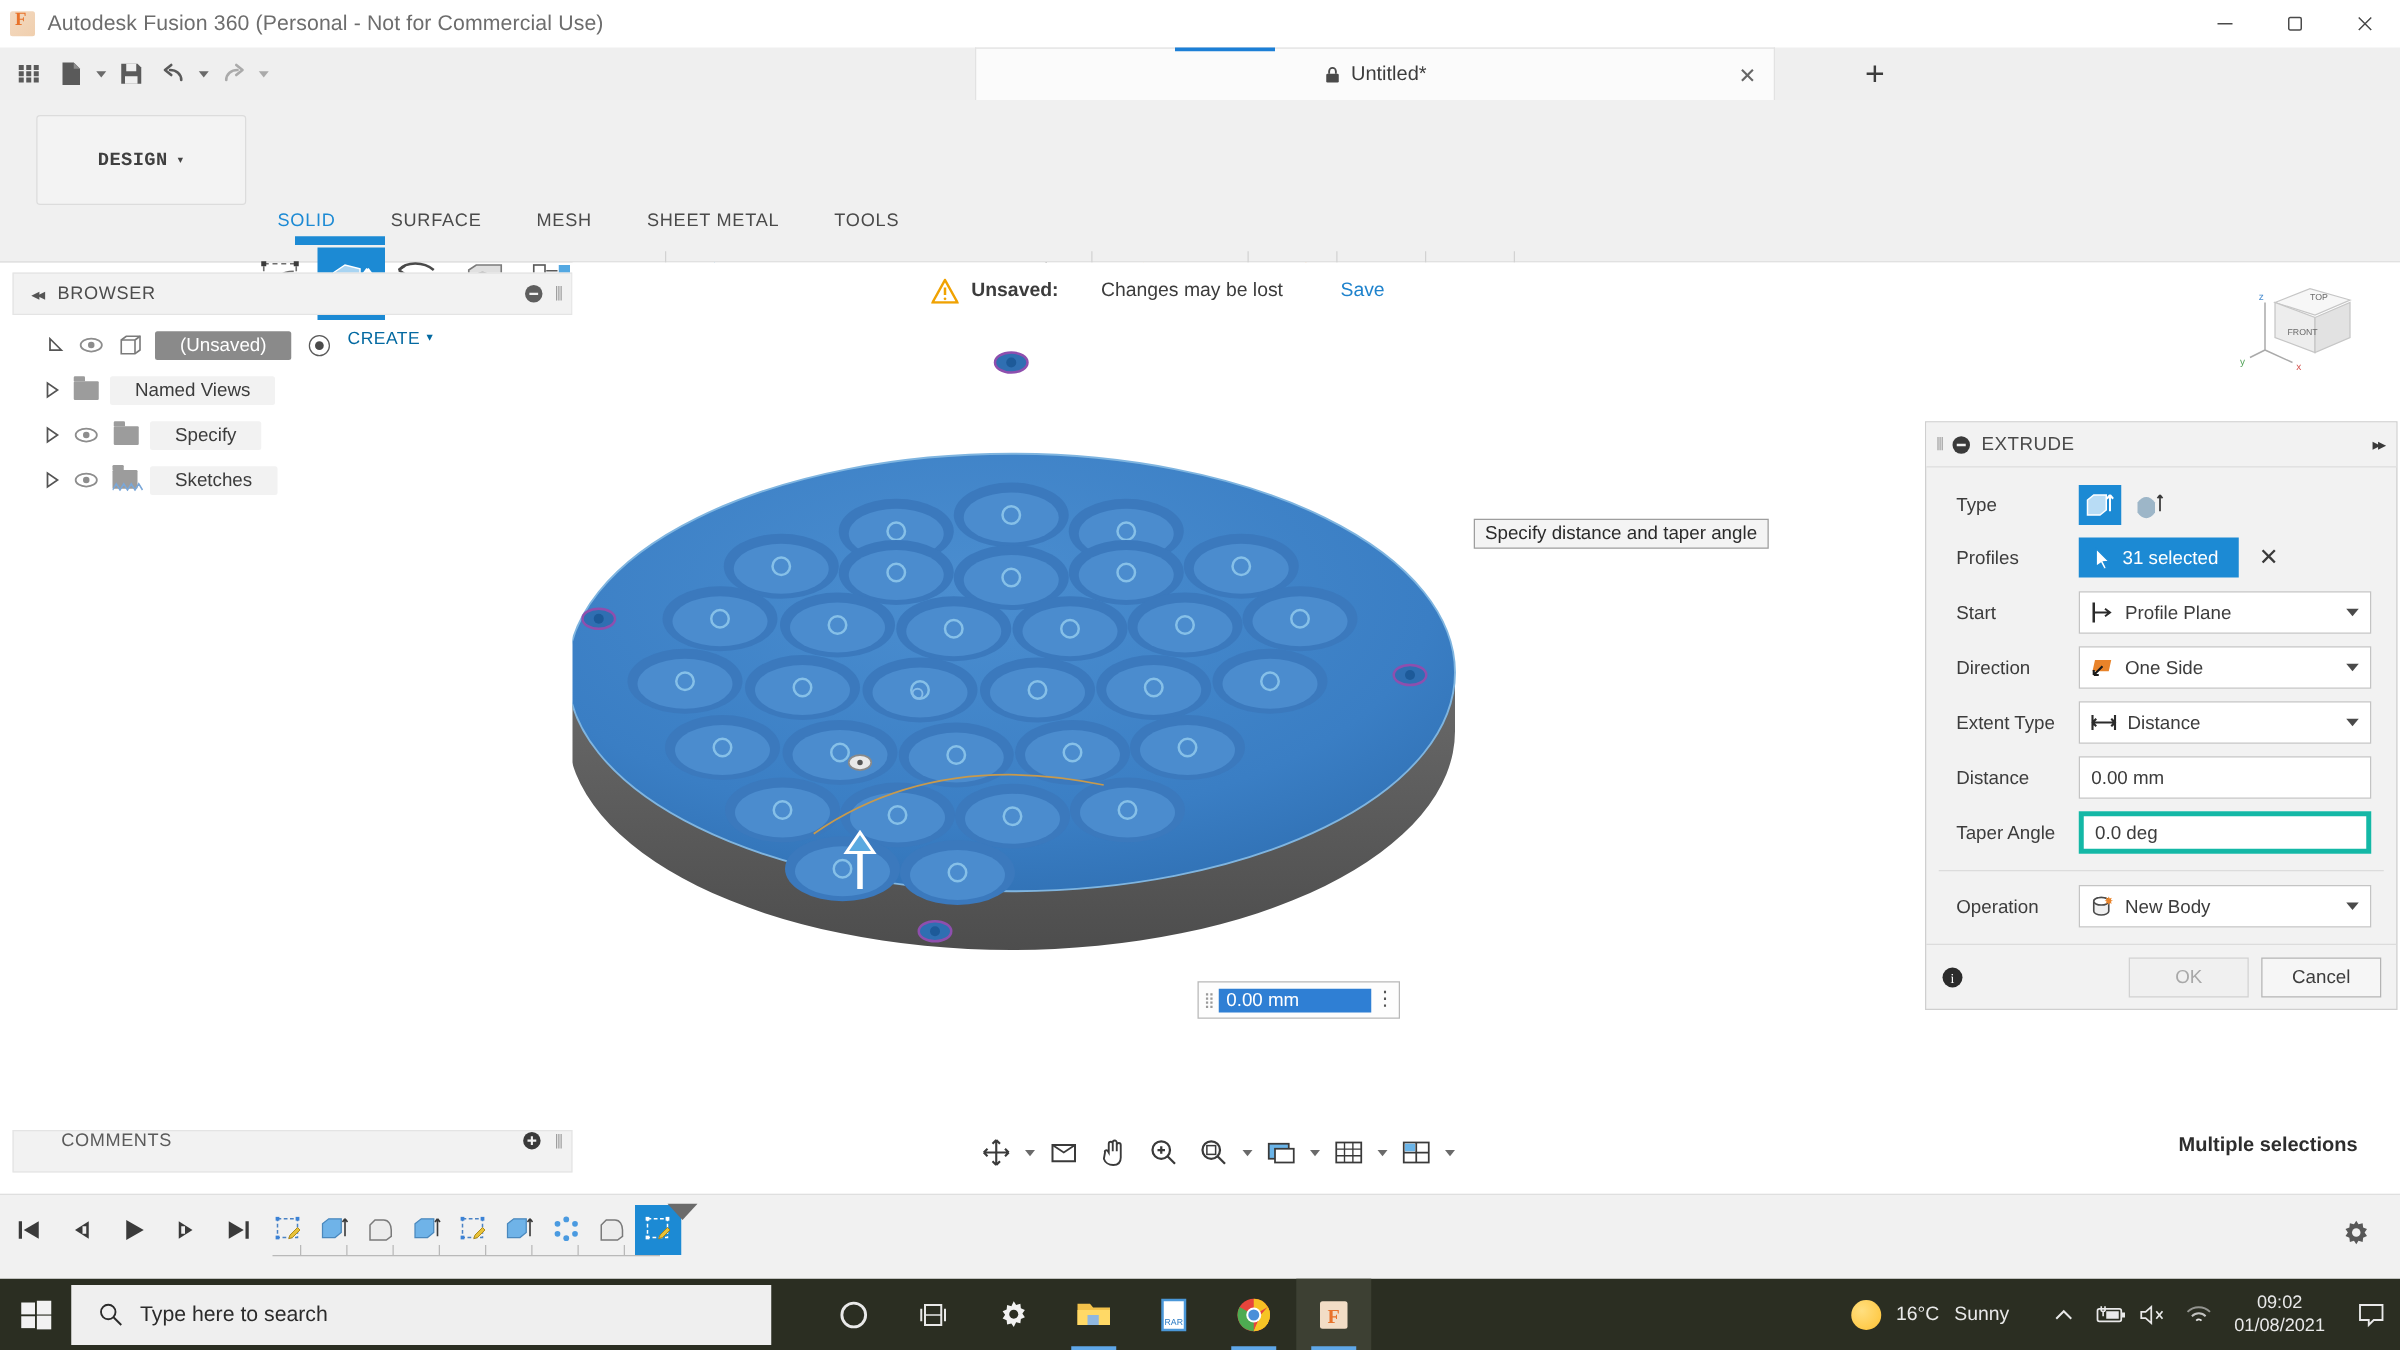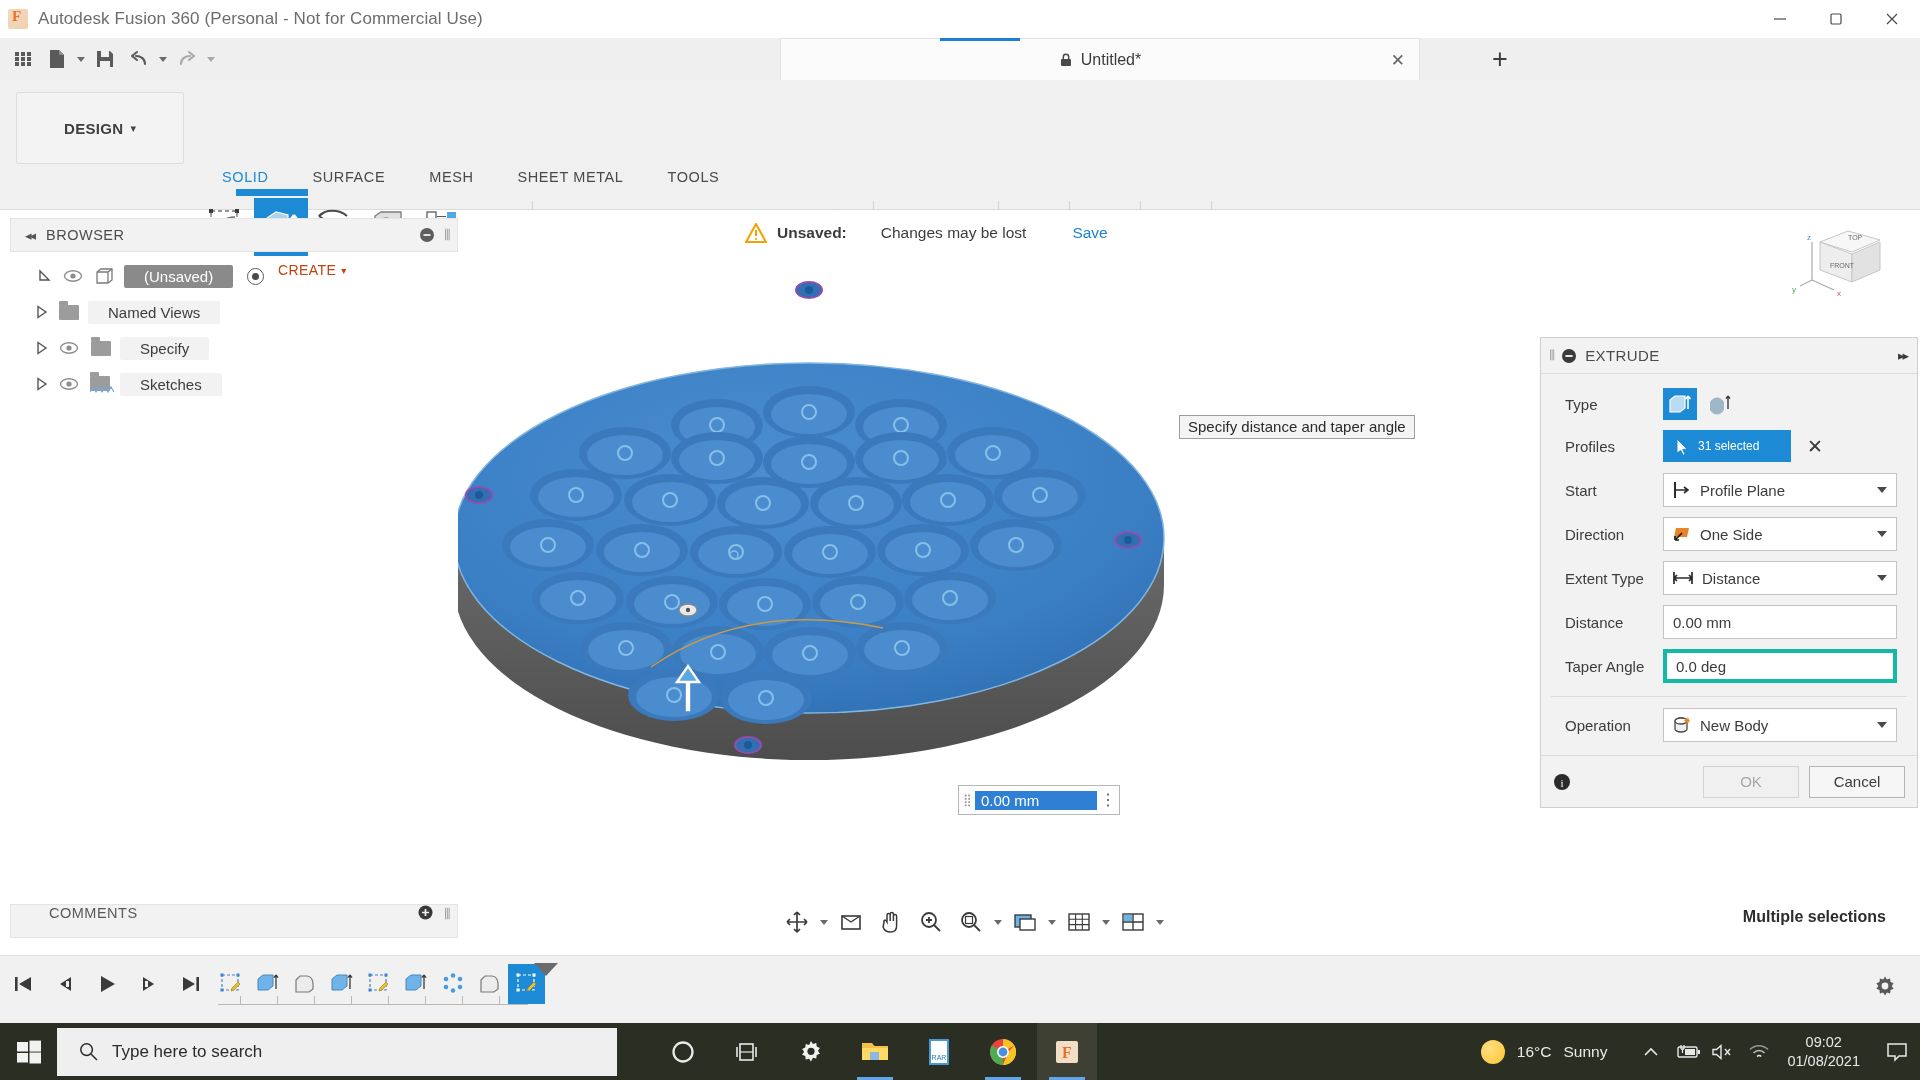--- a/index.html
+++ b/index.html
@@ -70,23 +70,23 @@
     width:34px;height:34px;border-radius:3px;background:#f1f1f1;color:#3a3a3a;
     display:flex;align-items:center;justify-content:center;font-size:14px;margin-right:6px;
   }
 
   
   .ribbon{
     position:absolute; left:0; top:80px; width:1920px; height:130px;
     background:#f0f0f0; border-bottom:1px solid #dcdcdc;
   }
   .design-box{
-    position:absolute; left:16px; top:12px; width:168px; height:72px;
+    position:absolute; left:29px; top:12px; width:168px; height:72px;
     border:1px solid #dcdcdc; background:#f3f3f3; border-radius:3px;
-    display:flex; align-items:center; justify-content:center; gap:7px;
+    display:flex; align-items:center; justify-content:center; gap:7px;font-family:Liberation Mono, monospace;
   }
   .design-box .lbl{ font-size:15px; font-weight:bold; color:#3f3f3f; letter-spacing:.3px; }
 
   .tabstrip{ position:absolute; left:200px; top:85px; height:24px; display:flex; gap:0; }
   .rtab{
     font-size:14.5px; letter-spacing:.6px; color:#4a4a4a; padding:0 22px;
     display:flex; align-items:center; white-space:nowrap;
   }
   .rtab.active{ color:#1c8ad4; }
 
@@ -94,21 +94,21 @@
   .rgroup{ display:flex; align-items:flex-start; height:64px; }
   .ricell{ width:54px;height:58px;display:flex;align-items:center;justify-content:center; position:relative; }
   .ricell.sel{ background:#1c8ad4; }
   .ricell.sel::before{
     content:""; position:absolute; left:-18px; top:-9px; width:72px; height:7px; background:#1c8ad4;
   }
   .rsep{ width:1px; height:52px; background:#d2d2d2; margin:3px 8px 0 8px; }
 
   .grouplabels{ position:absolute; left:200px; top:182px; height:22px; }
   .glabel{
-    position:absolute; font-size:14px; letter-spacing:.4px; color:#c2410c;
+    position:absolute; font-size:14px; letter-spacing:.4px; color:#0369a1;
     display:flex; align-items:center; gap:5px; white-space:nowrap;
   }
 
   
   .browser{
     position:absolute; left:10px; top:218px; width:448px;
     font-size:15px;
   }
   .browser-head{
     height:34px; background:#f2f2f2; border:1px solid #e4e4e4;
@@ -927,21 +927,21 @@
         <span style="width:34px;height:32px;display:flex;align-items:center;justify-content:center;margin-left:6px">
           <svg width="26" height="24" viewBox="0 0 26 24">
               <path d="M3 10c4-6 10-6 14 0v8c-4 6-10 6-14 0z" fill="#9db6c8"></path>
               <path d="M21 17V4M21 4l-2 2.6M21 4l2 2.6" stroke="#3a3a3a" stroke-width="1.4" fill="none"></path>
             </svg>
         </span>
       </div>
 
       <div style="display:flex;align-items:center;height:44px">
         <span style="width:112px;font-size:15px;color:#3c3c3c;padding-left:14px">Profiles</span>
-        <span style="background:#1c8ad4;color:#ffffff;height:32px;min-width:128px;display:flex;align-items:center;gap:8px;padding:0 12px;font-size:12px">
+        <span style="background:#1c8ad4;color:#ffffff;height:32px;min-width:128px;display:flex;align-items:center;gap:8px;padding:0 12px;font-size:15px">
           <span>
             <svg width="15" height="17" viewBox="0 0 15 17">
                 <path d="M2 1l10 10-4.3.5 2.5 4.8-2 1-2.5-4.8L2 15z" fill="#ffffff" stroke="#1c8ad4" stroke-width="1"></path>
               </svg>
           </span>
           <span>31 selected</span>
         </span>
         <span style="margin-left:16px;font-size:19px;color:#3a3a3a">✕</span>
       </div>
 

